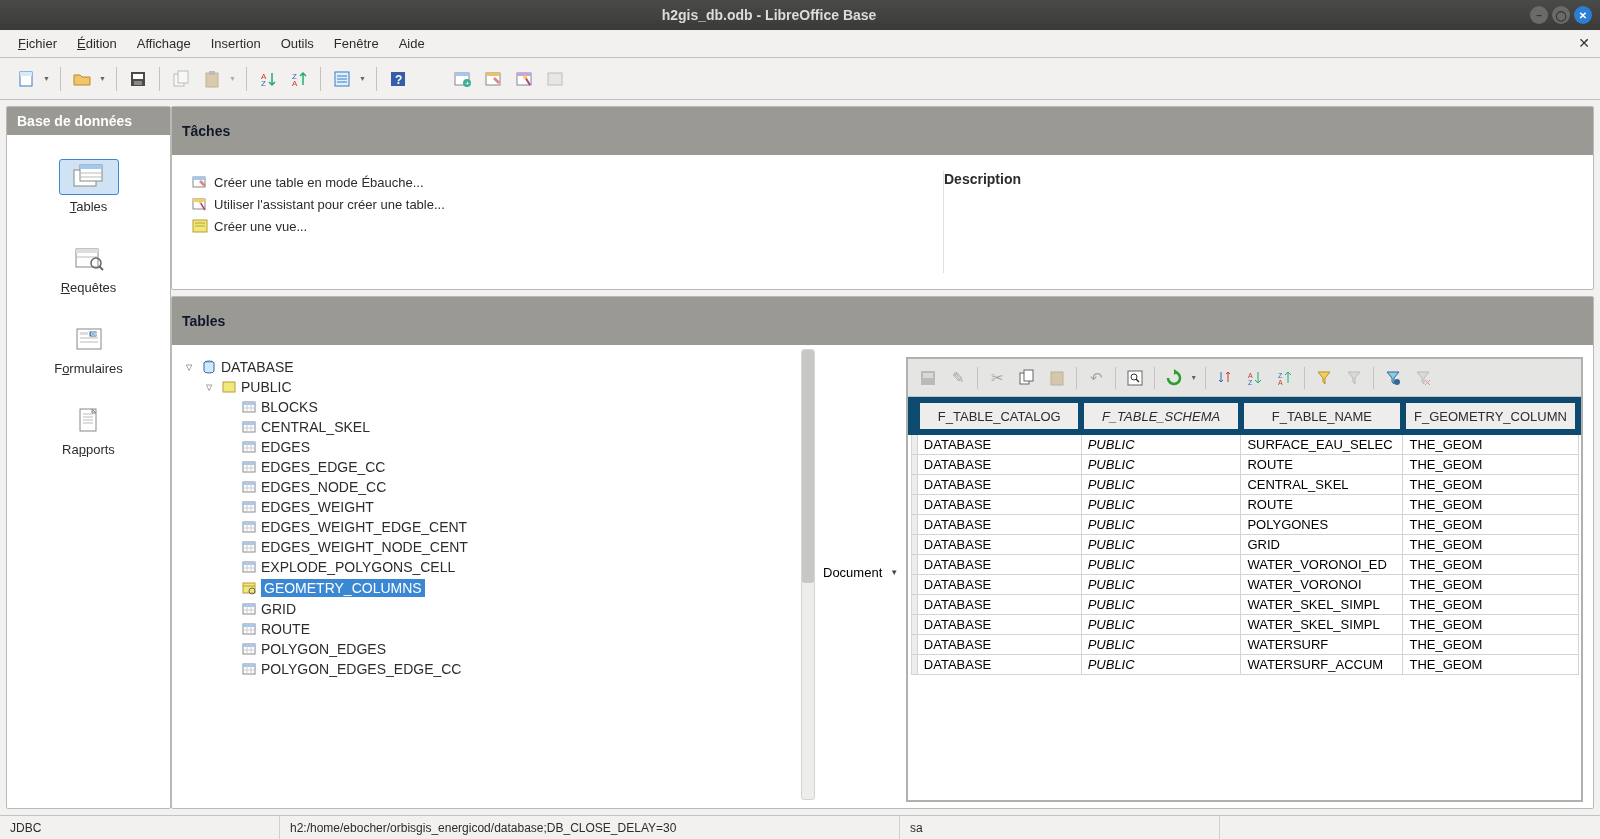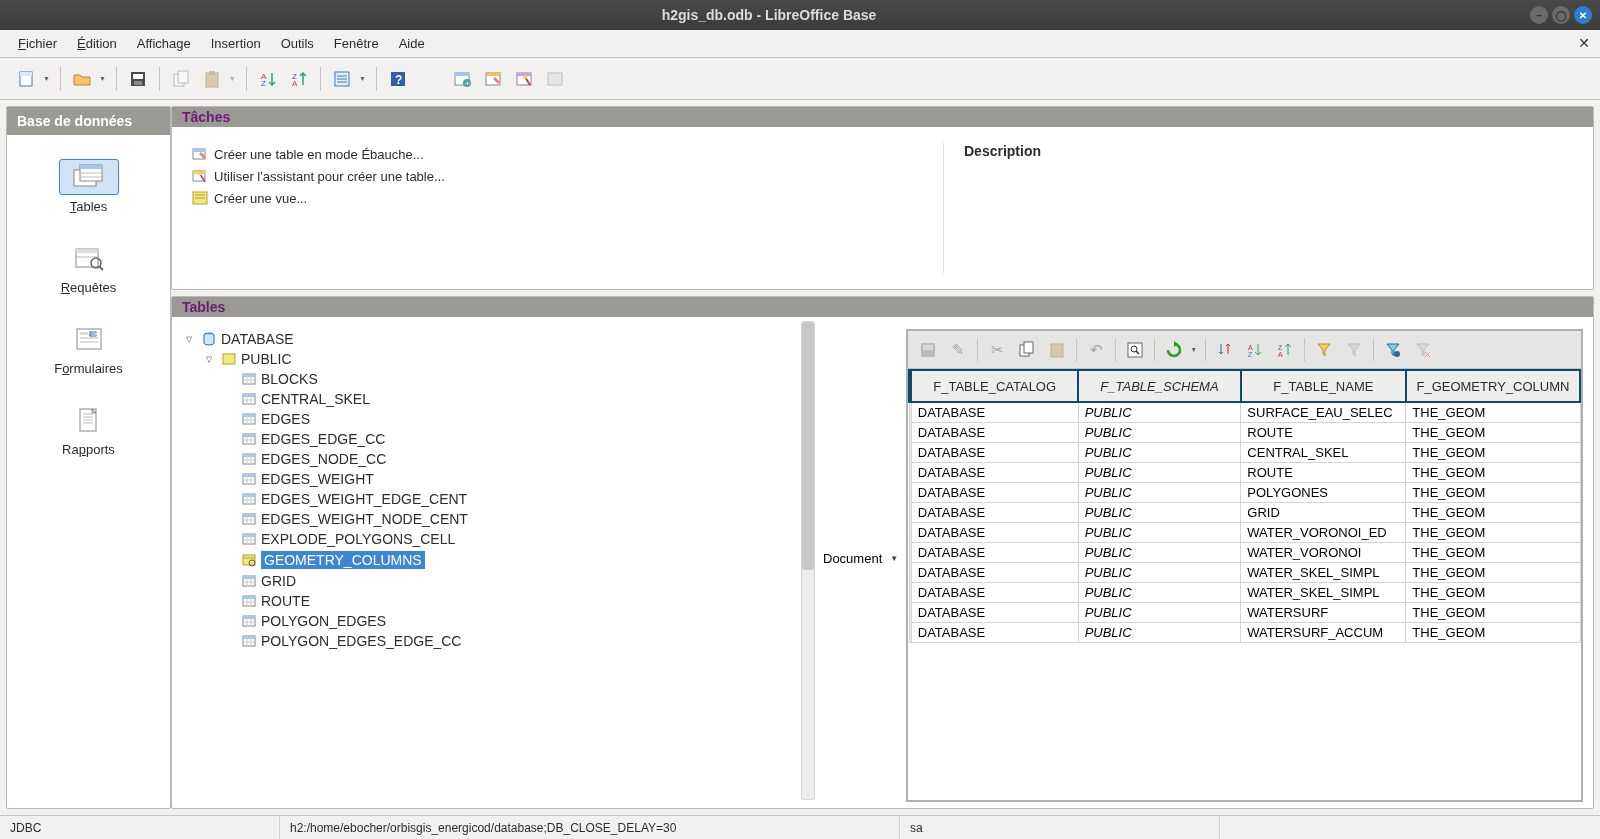--- a/index.html
+++ b/index.html
@@ -37,26 +37,26 @@
 .sidebar-item.selected .sidebar-icon { border: 1px solid #3a87d4; background: #cfe3f5; border-radius: 3px; }
 .sidebar-icon { width: 60px; height: 36px; display: flex; align-items: center; justify-content: center; font-size: 22px; }
 .sidebar-label { font-size: 13px; color: #2c2c2c; }
 .sidebar-label u { text-decoration: underline; }
 
 
 .content { flex: 1; display: flex; flex-direction: column; gap: 6px; }
 
 
 .panel { border: 1px solid #b9b9b7; background: #fff; border-radius: 2px; display: flex; flex-direction: column; }
-.panel-header { background: #9a9994; color: #701a75; padding: 2px 10px; font-weight: bold; font-size: 14px; }
+.panel-header { background: #9a9994; color: #0f172a; padding: 16px 10px; font-weight: bold; font-size: 14px; }
 .tasks-body { flex: 1; display: flex; padding: 16px 20px; }
 .tasks-list { flex: 1; }
 .task { display: flex; align-items: center; gap: 6px; padding: 3px 0; cursor: pointer; color: #2c2c2c; }
 .task-icon { width: 16px; height: 16px; display: inline-flex; align-items: center; justify-content: center; font-size: 13px; }
-.desc-col { width: 630px; border-left: 1px solid #e0e0de; padding-left: 20px; }
+.desc-col { width: 630px; border-left: 1px solid #e0e0de; }
 .desc-title { font-weight: bold; font-size: 14px; color: #2c2c2c; }
 
 
 .tables-panel { flex: 1; min-height: 0; }
 .tables-body { flex: 1; display: flex; min-height: 0; }
 
 
 .tree-wrap { width: 645px; position: relative; overflow: hidden; }
 .tree-scroll { position: absolute; right: 2px; top: 4px; bottom: 8px; width: 14px; background: #ededeb; border: 1px solid #d4d4d2; border-radius: 3px; }
 .tree-thumb { width: 100%; height: 52%; background: #c7c7c5; border-radius: 3px; }
@@ -74,21 +74,21 @@
 .doc-drop { font-size: 8px; color: #444; cursor: pointer; }
 
 .data-wrap { border: 2px solid #b0b0ae; flex: 1; display: flex; flex-direction: column; background: #fff; min-height: 0; }
 .data-toolbar { background: #e5e5e3; height: 38px; display: flex; align-items: center; padding: 0 6px; gap: 2px; border-bottom: 1px solid #c3c3c1; }
 .dt-btn { width: 28px; height: 28px; display: flex; align-items: center; justify-content: center; font-size: 15px; cursor: pointer; color: #555; border-radius: 2px; }
 .dt-btn.disabled { opacity: 0.45; cursor: default; }
 .dt-sep { width: 1px; height: 22px; background: #c3c3c1; margin: 0 3px; }
 
 .data-grid { flex: 1; overflow: hidden; position: relative; }
 table.grid { width: 100%; border-collapse: collapse; font-size: 13px; }
-table.grid th { background: #ededeb; border: 2px solid #0c4a6e; padding: 2px 6px; font-weight: normal; text-align: center; color: #2c2c2c; height: 32px; white-space: nowrap; }
+table.grid th { background: #ededeb; border: 6px solid #0c4a6e; padding: 2px 6px; font-weight: normal; text-align: center; color: #2c2c2c; height: 32px; white-space: nowrap; }
 table.grid td { border: 1px solid #d4d4d2; padding: 2px 6px; height: 20px; white-space: nowrap; overflow: hidden; text-overflow: clip; }
 table.grid th.rowh, table.grid td.rowh { width: 0px; padding: 0; background: #ededeb; }
 .col1 { width: 160px; } .col2 { width: 156px; font-style: italic; } .col3 { width: 136px; } .col4 { width: 156px; }
 
 
 .statusbar { height: 24px; background: #f2f1f0; border-top: 1px solid #c3c3c1; display: flex; align-items: center; font-size: 12px; color: #2c2c2c; }
 .status-cell { padding: 0 10px; border-right: 1px solid #d0d0ce; height: 100%; display: flex; align-items: center; }
 .status-cell.wide1 { flex: 0 0 280px; }
 .status-cell.wide2 { flex: 0 0 620px; }
 .status-cell.wide3 { flex: 0 0 320px; }

